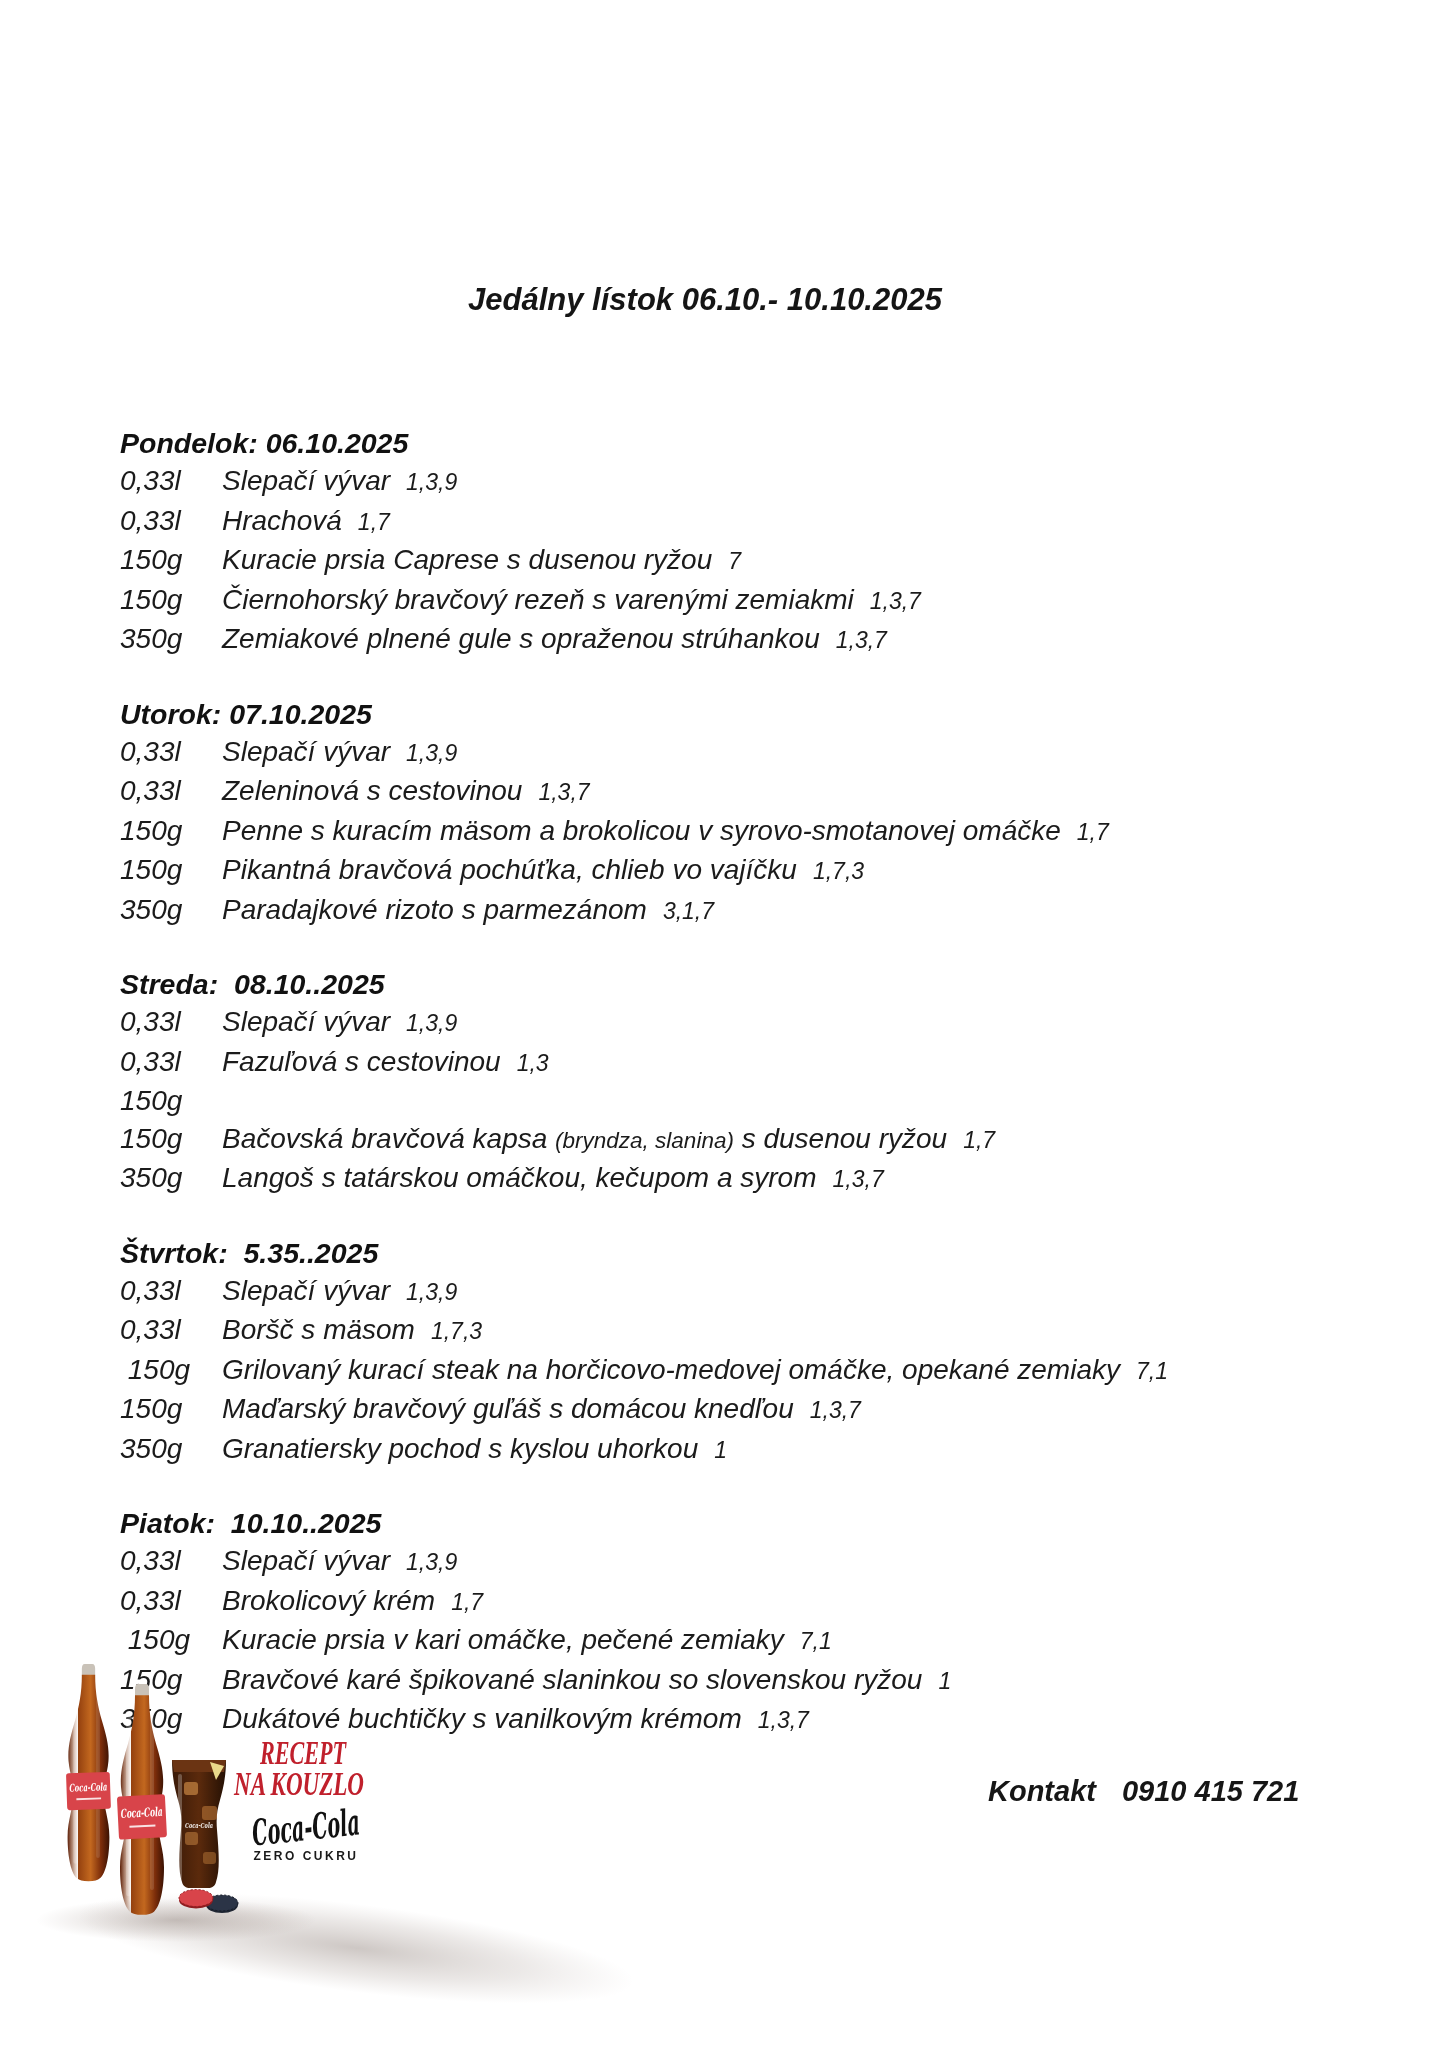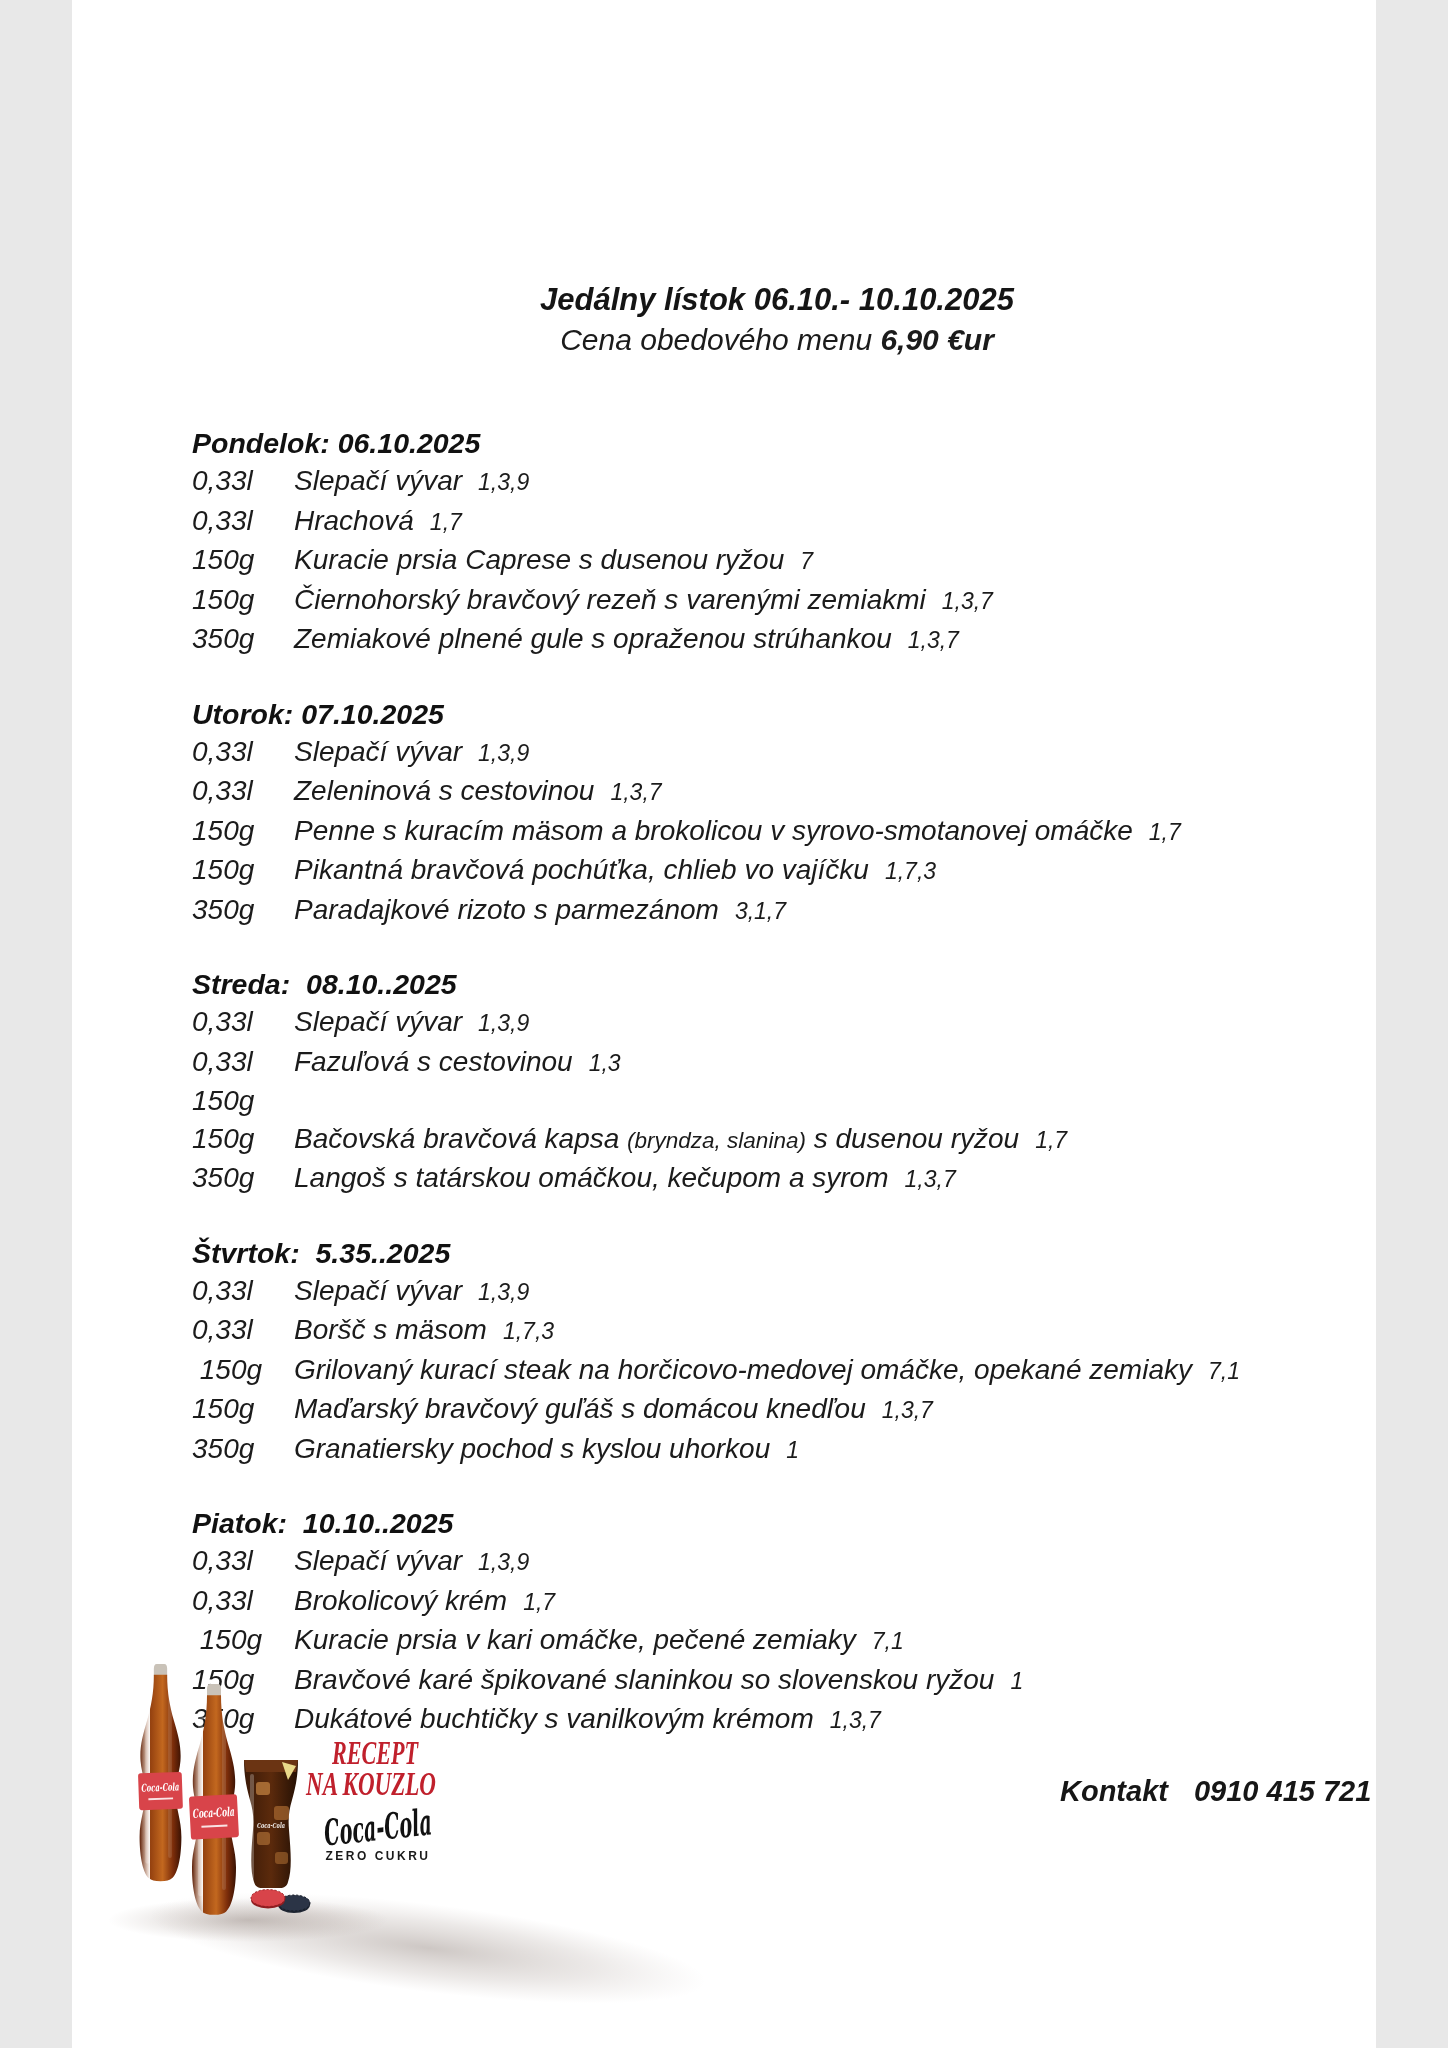--- a/index.html
+++ b/index.html
@@ -1,18 +1,18 @@
 <!DOCTYPE html>
 <html><head>
 <meta charset="utf-8">
 <style>
   html,body{margin:0;padding:0;background:#e8e8e8;}
   .page{
     position:relative;
-    width:1304px;height:2048px;
+    width:1448px;height:2048px;
     margin:0 auto;
     background:#ffffff;
     font-family:"Liberation Sans", sans-serif;
     font-style:italic;
     color:#1b1b1b;
     overflow:hidden;
   }
   
   .title-wrap{
     position:absolute;top:281px;left:0;width:1410px;text-align:center;
@@ -56,21 +56,20 @@
     position:absolute;left:26px;top:1648px;width:620px;height:400px;
   }
 </style>
 </head>
 <body>
 
 <div class="page">
 
   <div class="title-wrap">
     <h1 class="menu-title">Jedálny lístok 06.10.- 10.10.2025</h1>
-    <div class="menu-subtitle"><span>Cena obedového menu </span><span class="price">6,90 €ur</span></div>
   </div>
 
   <div class="menu">
       <section class="day">
         <h2 class="day-heading">Pondelok: 06.10.2025</h2>
         <div class="menu-row">
           <span class="portion">0,33l</span>
           <span class="dish">Slepačí vývar<span class="allergens">1,3,9</span></span>
         </div>
         <div class="menu-row">

